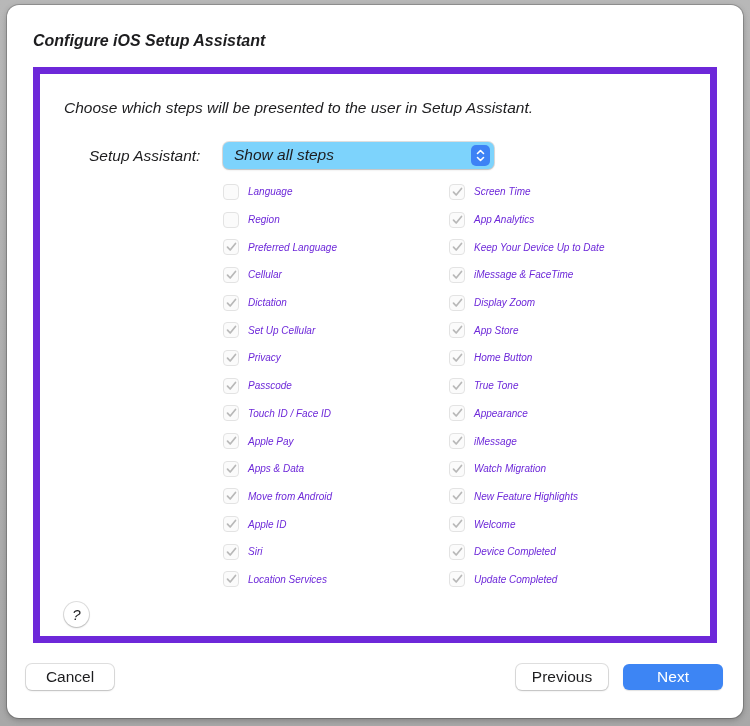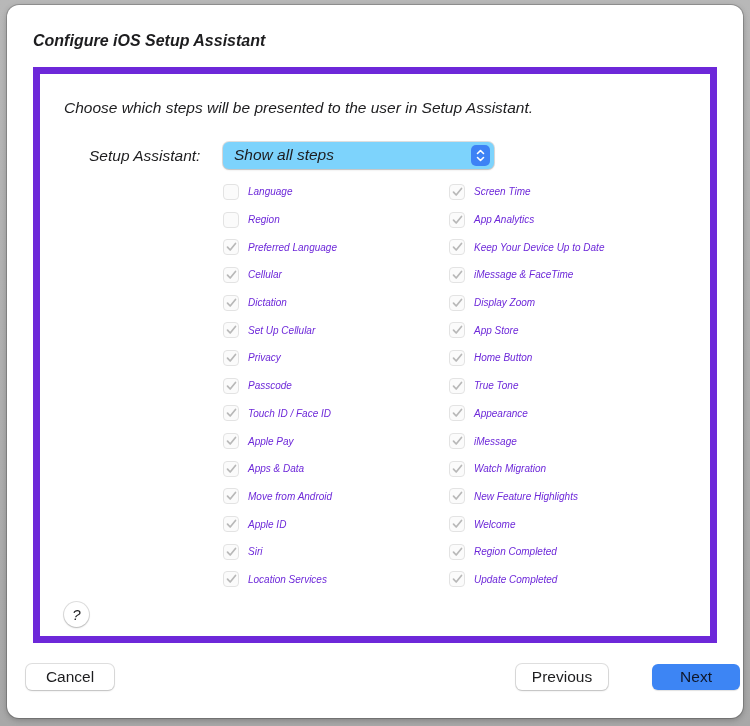--- a/index.html
+++ b/index.html
@@ -84,21 +84,21 @@
   .btn {
     position: absolute; top: 664px; height: 26px; box-sizing: border-box;
     border-radius: 6px; background: #fff;
     box-shadow: 0 0 0 1px rgba(0,0,0,0.12), 0 1px 2px rgba(0,0,0,0.15);
     font-size: 15.5px; color: #1d1d1f;
     display: flex; align-items: center; justify-content: center;
     cursor: pointer;
   }
   .btn.cancel { left: 26px; width: 88px; }
   .btn.prev { left: 516px; width: 92px; }
-  .btn.next { left: 623px; width: 88px; background: #3d85f4; color: #0f172a; box-shadow: 0 1px 1px rgba(0,0,0,0.12); margin-left: 29px; }
+  .btn.next { left: 623px; width: 100px; background: #3d85f4; color: #ffffff; box-shadow: 0 1px 1px rgba(0,0,0,0.12); }
 </style>
 </head>
 <body>
 
 <div class="backdrop"></div>
 
 <div class="dialog">
   <div class="title">Configure iOS Setup Assistant</div>
 
   <div class="panel">
@@ -334,21 +334,21 @@
               </svg>
             </span>
             <span class="cb-label">Welcome</span>
           </div>
           <div class="cb-row">
             <span class="cb-box">
               <svg width="11" height="10" viewBox="0 0 11 10">
                 <path d="M1.5 5.2 L4.2 8 L9.5 1.5" fill="none" stroke="#b8b8b8" stroke-width="1.7" stroke-linecap="round" stroke-linejoin="round"></path>
               </svg>
             </span>
-            <span class="cb-label">Region Completed</span>
+            <span class="cb-label">Device Completed</span>
           </div>
           <div class="cb-row">
             <span class="cb-box">
               <svg width="11" height="10" viewBox="0 0 11 10">
                 <path d="M1.5 5.2 L4.2 8 L9.5 1.5" fill="none" stroke="#b8b8b8" stroke-width="1.7" stroke-linecap="round" stroke-linejoin="round"></path>
               </svg>
             </span>
             <span class="cb-label">Update Completed</span>
           </div>
         </div>

